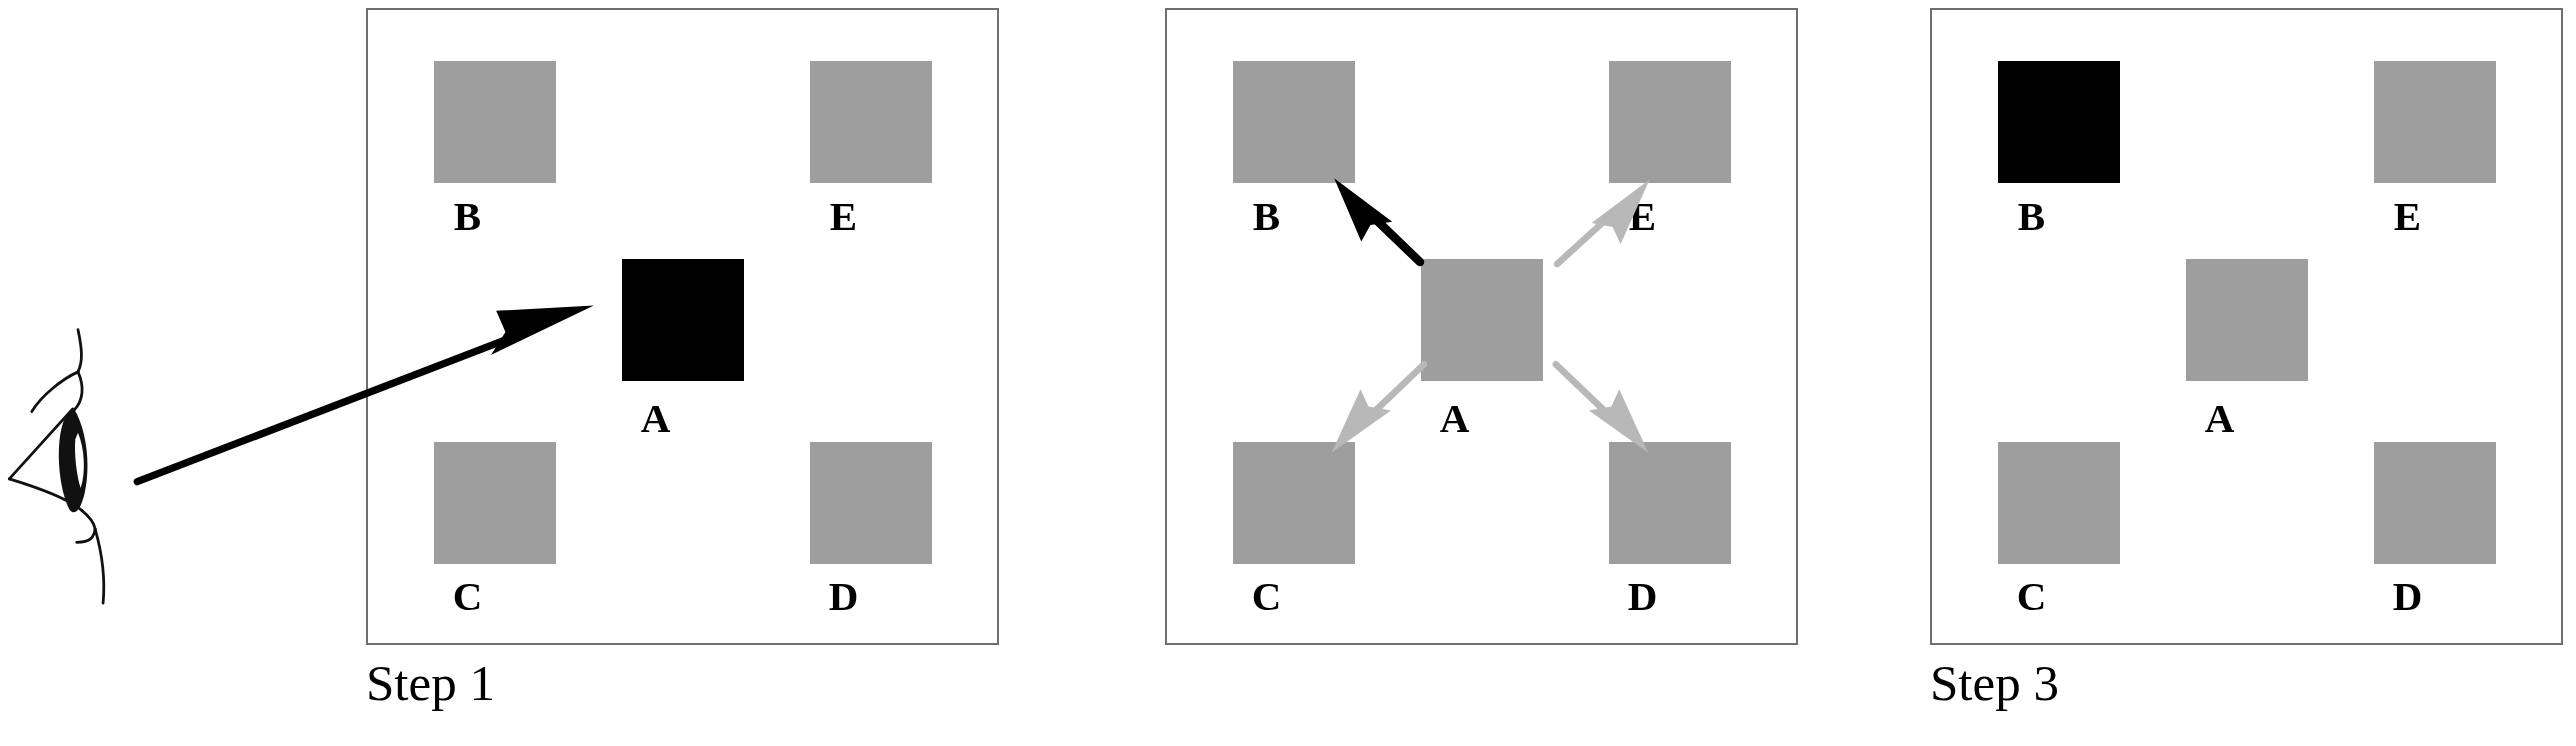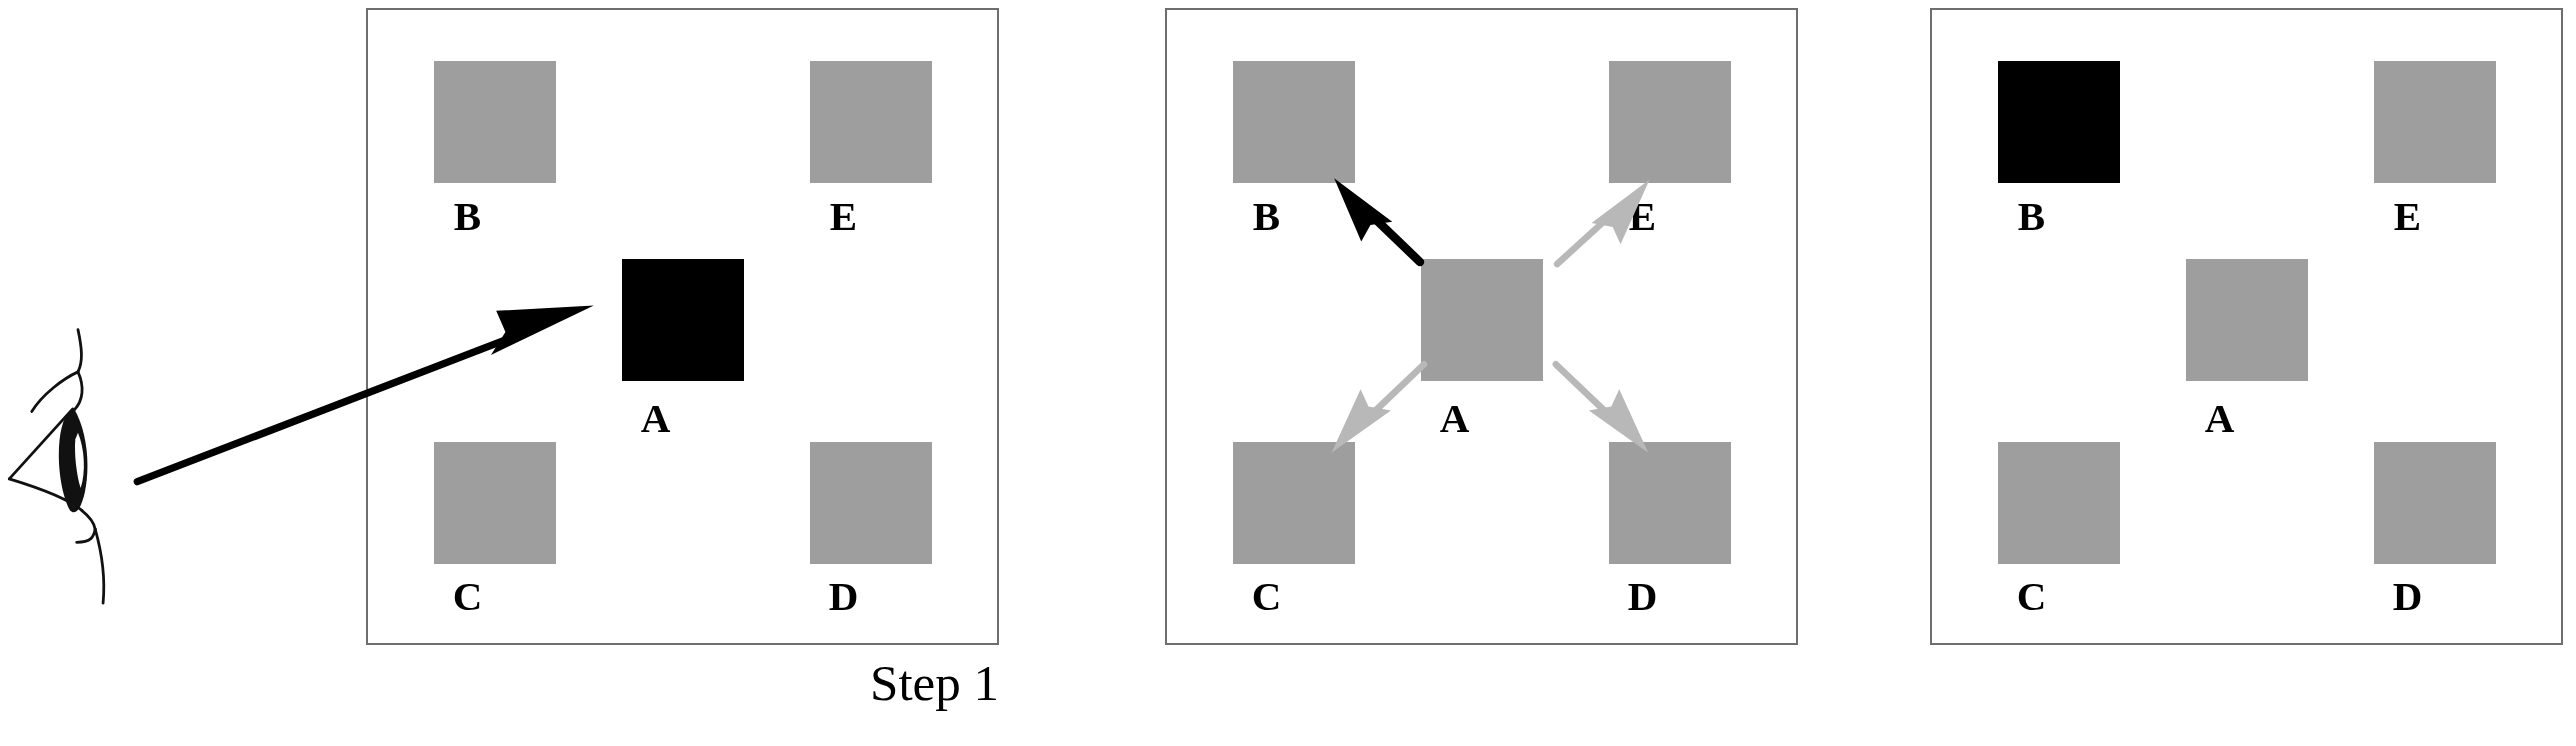--- a/index.html
+++ b/index.html
@@ -70,21 +70,21 @@
   .lbl-E { left: 449px;  top: 186px; }
   .lbl-A { left: 261px;  top: 388px; }
   .lbl-C { left: 73px;  top: 566px; }
   .lbl-D { left: 449px;  top: 566px; }
 
   
   .step-caption {
     position: absolute;
     top: 657px;
     width: 633px;
-    text-align: right;
+    text-align: left;
     font-size: 51px;
     color: #000000;
     line-height: 1.05;
     white-space: nowrap;
   }
   #caption-1 { left: 366px; }
   #caption-2 { left: 1165px; }
   #caption-3 { left: 1930px; }
 
   
@@ -192,15 +192,16 @@
     </g>
 
     <g>
       <line x1="2358" y1="552" x2="2448" y2="638" stroke="#b8b8b8" stroke-width="10" stroke-linecap="round"></line>
       <path d="M2498 686 L 2408 622 L 2442 616 L 2454 590 Z" fill="#b8b8b8"></path>
     </g>
 
   </svg>
 
   <div class="step-caption" id="caption-1">Step 1</div>
+  <div class="step-caption" id="caption-3">Step 3</div>
 
 </div>
 
 
 </body></html>

